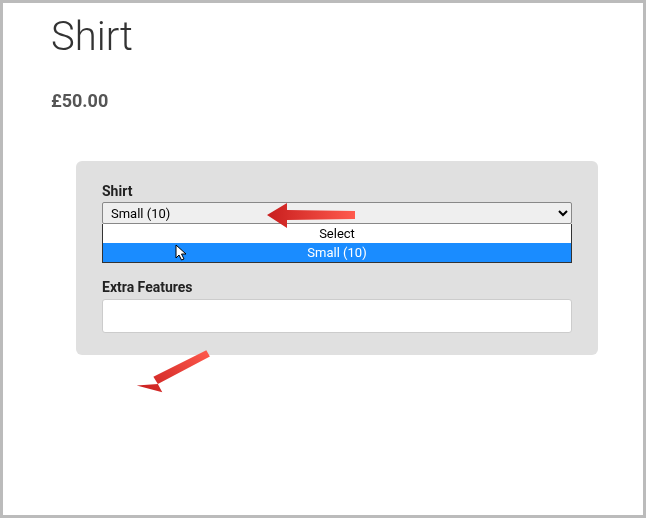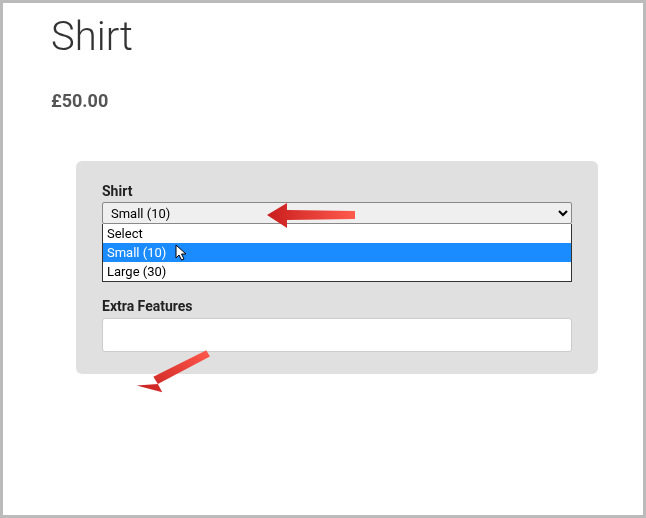--- a/index.html
+++ b/index.html
@@ -66,20 +66,21 @@
       height: 22px;
       font-family: inherit;
     }
     .dropdown-list {
       background: #fff;
       border: 1px solid #333;
       border-top: none;
       width: 100%;
       font-size: 13px;
       position: relative;
+      text-align: center;
     }
     .dropdown-option {
       padding: 2px 4px;
       color: #000;
       position: relative;
     }
     .dropdown-option.highlighted {
       background: #1a8cff;
       color: #fff;
     }
@@ -128,21 +129,20 @@
     </select>
 
     <div class="dropdown-list">
       <div class="dropdown-option">Select</div>
       <div class="dropdown-option highlighted">
         <span>Small (10)</span>
         <svg class="cursor-icon" width="14" height="18" viewBox="0 0 14 18">
           <path d="M1,1 L1,14 L4,11 L6.5,16 L9,15 L6.5,10 L11,10 Z" fill="#fff" stroke="#000" stroke-width="1"></path>
         </svg>
       </div>
-      <div class="dropdown-option">Large (30)</div>
     </div>
 
     <label class="section-label">Extra Features</label>
     <input class="extra-input" type="text" value="" style="">
   </div>
 </div>
 
 <svg class="arrow-annotation arrow1" width="95" height="35" viewBox="0 0 95 35">
   <defs>
     <linearGradient id="redgrad1" x1="0" y1="0" x2="1" y2="0">

